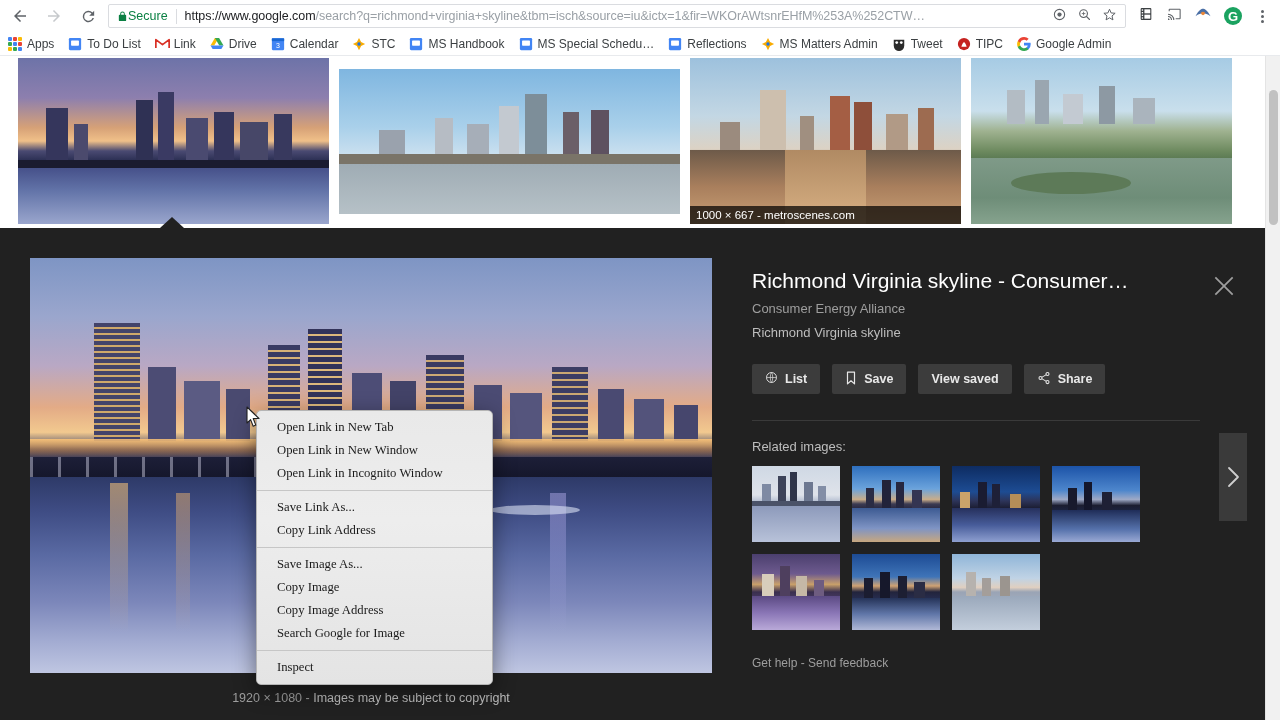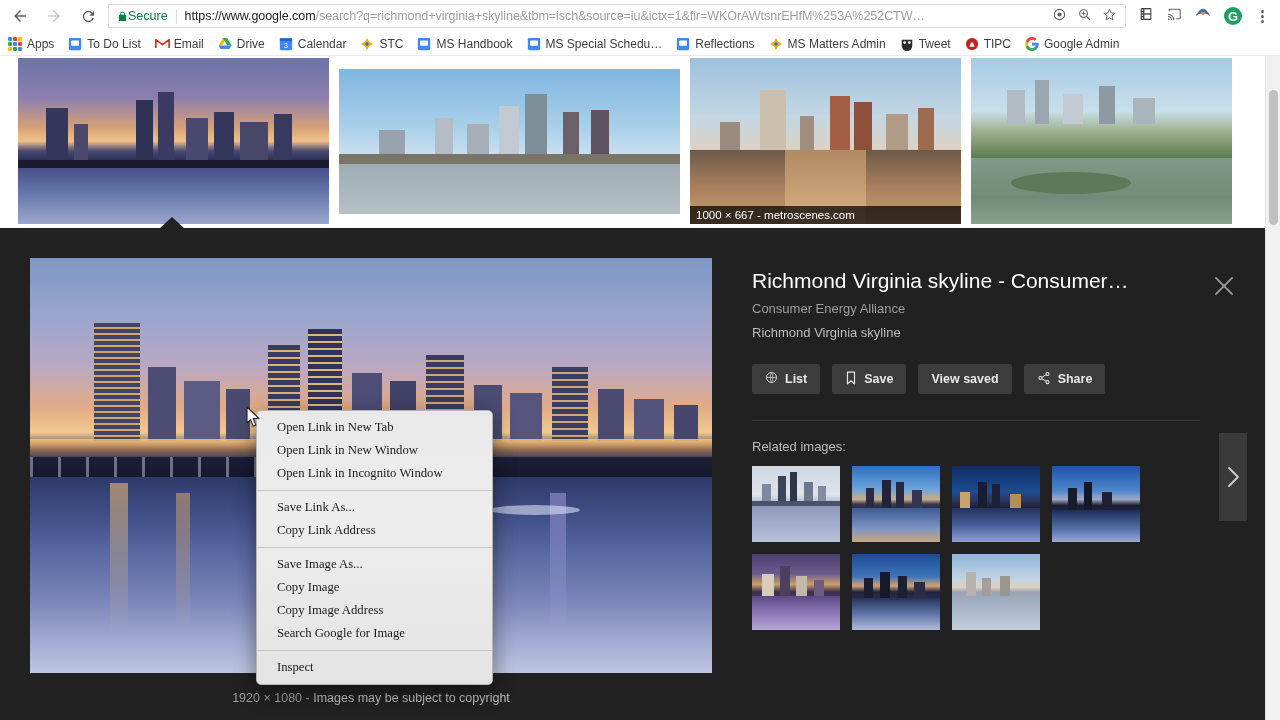--- a/index.html
+++ b/index.html
@@ -293,21 +293,21 @@
     </span>
     <span>To Do List</span>
   </div>
 
   <div class="bm">
     <span class="bm-ico">
       <svg width="15" height="12" viewBox="0 0 18 14">
           <path d="M1 13V3l8 6 8-6v10" fill="none" stroke="#d93025" stroke-width="2.1" stroke-linejoin="round"></path>
         </svg>
     </span>
-    <span>Email</span>
+    <span>Link</span>
   </div>
 
   <div class="bm">
     <span class="bm-ico">
       <svg width="14" height="13" viewBox="0 0 16 14">
           <path d="M5.6 0.6L0.6 9.4h4.2L9.8 0.6z" fill="#fbbc05"></path>
           <path d="M5.6 0.6L10.4 0.6 15.4 9.4 10.6 9.4z" fill="#34a853"></path>
           <path d="M0.6 9.4h14.8L13 13.4H3z" fill="#4285f4"></path>
         </svg>
     </span>
@@ -642,20 +642,25 @@
         <span class="sky" style="display:block;width:100%;height:100%;">
           <span class="sky-bg" style="background:linear-gradient(180deg,#8fb5d8 0%,#c0d3e5 32%,#e0cfc0 44%,#9aa4b5 50%,#b9c3d2 100%);"></span>
           <span class="bld" style="left:14px;bottom:34px;width:10px;height:24px;background:#b6b2ae;"></span>
           <span class="bld" style="left:30px;bottom:34px;width:9px;height:18px;background:#a49e9a;"></span>
           <span class="bld" style="left:48px;bottom:34px;width:10px;height:20px;background:#9b958f;"></span>
           <span class="water" style="height:34px;background:linear-gradient(180deg,#9aa8bb 0%,#c3cedc 100%);"></span>
         </span>
       </div>
     </div>
 
+    <div class="footer-links">
+      <span>Get help</span>
+      <span>-</span>
+      <span>Send feedback</span>
+    </div>
   </div>
 
   <div class="close-x">
     <svg width="26" height="26" viewBox="0 0 24 24">
         <path d="M4 4l16 16M20 4L4 20" stroke="#9e9e9e" stroke-width="1.6"></path>
       </svg>
   </div>
 
   <div class="next-arrow">
     <svg width="16" height="24" viewBox="0 0 16 24">

